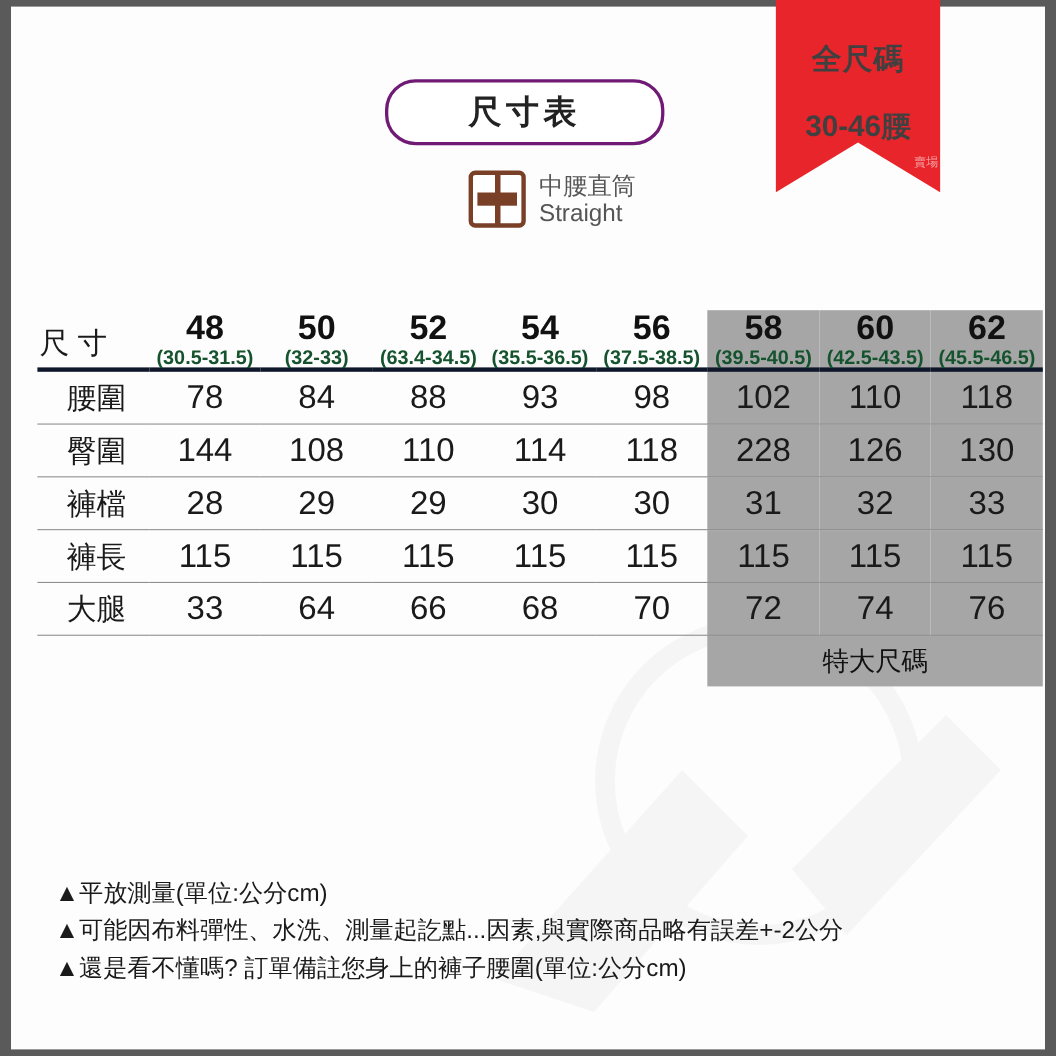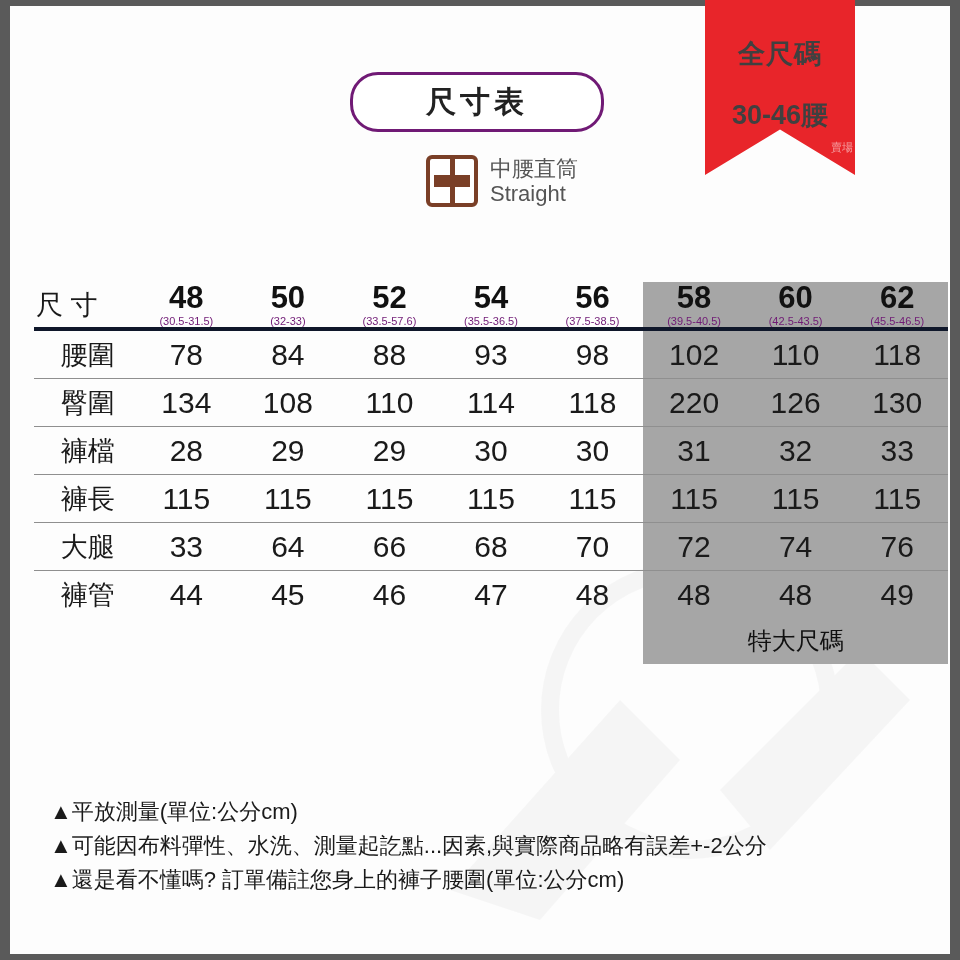--- a/index.html
+++ b/index.html
@@ -200,23 +200,23 @@
   .size-num {
     display: block;
     font-size: 31px;
     font-weight: bold;
     color: #111;
     line-height: 1.0;
     margin-bottom: 3px;
   }
   .size-range {
     display: block;
-    font-size: 11px;
-    font-weight: normal;
-    color: #701a75;
+    font-size: 18px;
+    font-weight: bold;
+    color: #14532d;
     line-height: 1.0;
   }
   tbody td {
     font-size: 30px;
     color: #1a1a1a;
     height: 47px;
   }
   .note-row td {
     font-size: 24px;
     font-weight: bold;
@@ -281,21 +281,21 @@
           <th>
             <span class="size-num">48</span>
             <span class="size-range">(30.5-31.5)</span>
           </th>
           <th>
             <span class="size-num">50</span>
             <span class="size-range">(32-33)</span>
           </th>
           <th>
             <span class="size-num">52</span>
-            <span class="size-range">(33.5-57.6)</span>
+            <span class="size-range">(63.4-34.5)</span>
           </th>
           <th>
             <span class="size-num">54</span>
             <span class="size-range">(35.5-36.5)</span>
           </th>
           <th>
             <span class="size-num">56</span>
             <span class="size-range">(37.5-38.5)</span>
           </th>
           <th class="hl-col">
@@ -319,26 +319,26 @@
           <td>84</td>
           <td>88</td>
           <td>93</td>
           <td>98</td>
           <td class="hl-col">102</td>
           <td class="hl-col">110</td>
           <td class="hl-col">118</td>
         </tr>
         <tr class="row-line">
           <td class="col-label">臀圍</td>
-          <td>134</td>
+          <td>144</td>
           <td>108</td>
           <td>110</td>
           <td>114</td>
           <td>118</td>
-          <td class="hl-col">220</td>
+          <td class="hl-col">228</td>
           <td class="hl-col">126</td>
           <td class="hl-col">130</td>
         </tr>
         <tr class="row-line">
           <td class="col-label">褲檔</td>
           <td>28</td>
           <td>29</td>
           <td>29</td>
           <td>30</td>
           <td>30</td>
@@ -361,31 +361,20 @@
           <td class="col-label">大腿</td>
           <td>33</td>
           <td>64</td>
           <td>66</td>
           <td>68</td>
           <td>70</td>
           <td class="hl-col">72</td>
           <td class="hl-col">74</td>
           <td class="hl-col">76</td>
         </tr>
-        <tr>
-          <td class="col-label">褲管</td>
-          <td>44</td>
-          <td>45</td>
-          <td>46</td>
-          <td>47</td>
-          <td>48</td>
-          <td class="hl-col">48</td>
-          <td class="hl-col">48</td>
-          <td class="hl-col">49</td>
-        </tr>
         <tr class="note-row">
           <td class="col-label"></td>
           <td></td>
           <td></td>
           <td></td>
           <td></td>
           <td></td>
           <td class="hl-col" colspan="3">特大尺碼</td>
         </tr>
       </tbody>

